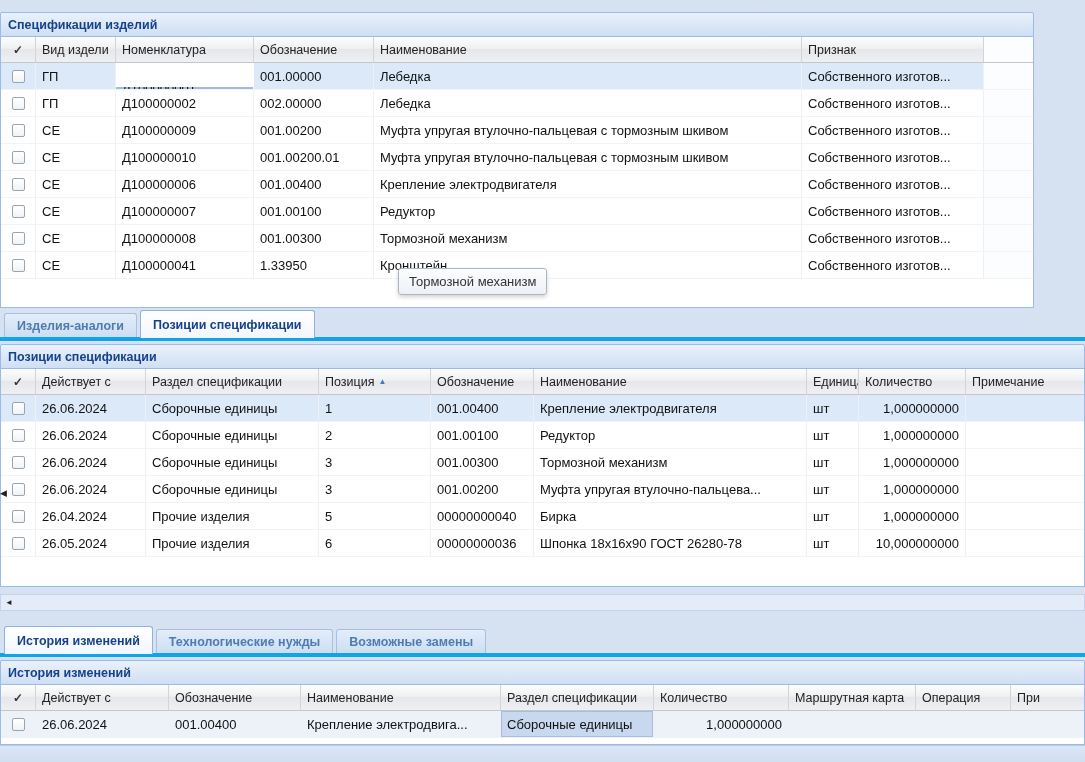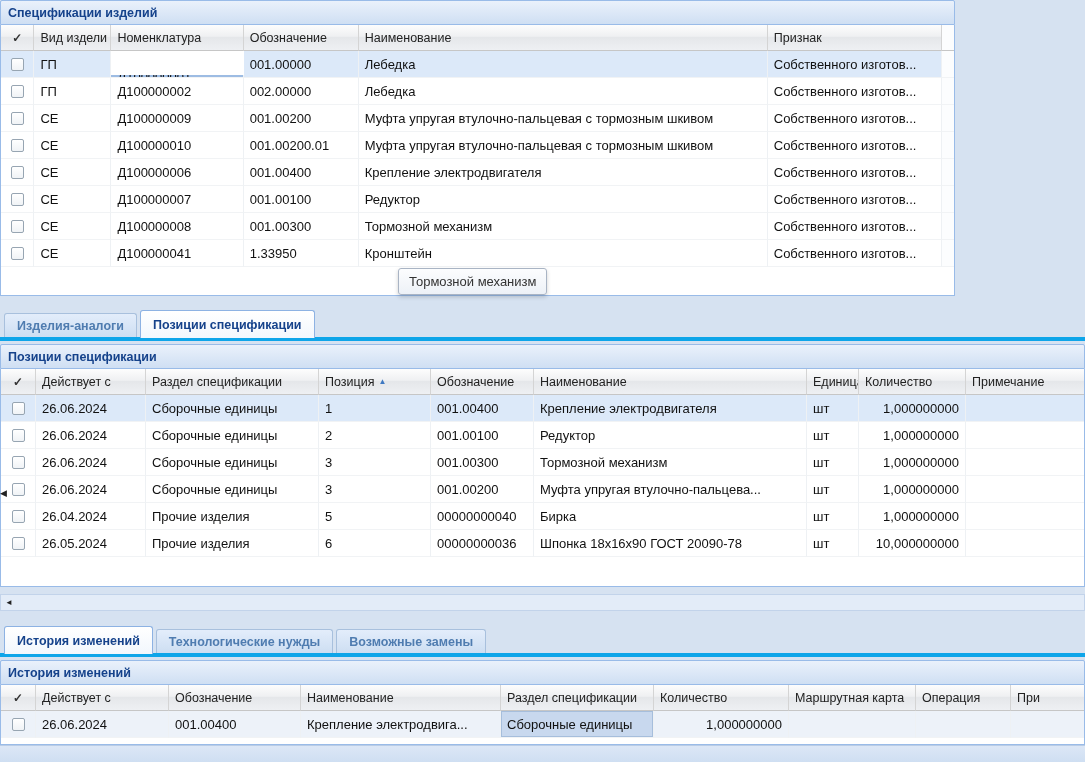--- a/index.html
+++ b/index.html
@@ -87,21 +87,21 @@
     display: flex; align-items: center;
   }
   .scrollbtn {
     width: 16px; height: 15px; display: flex; align-items: center; justify-content: center;
     font-size: 8px; color: #222;
   }
   .collapse { color: #222; font-size: 9px; display: flex; align-items: center; }
   .bottom-strip { background: linear-gradient(180deg, #dce7f6, #cfdff2); border-top: 1px solid #b9cce6; }
 
   
-  #top-panel { top: 0; left: 0; width: 955px; text-align: right; }
+  #top-panel { top: 12px; left: 0; width: 1034px; text-align: right; }
   #top-body { height: 271px; }
   #tooltip { left: 398px; top: 268px; }
   #mid-tabs { top: 312px; left: 0; width: 1085px; height: 29px; }
   #mid-panel { top: 344px; left: 0; width: 1085px; }
   #mid-body { height: 218px; }
   #mid-hscroll { top: 594px; left: 0; width: 1085px; height: 17px; }
   #collapse-handle { left: 0; top: 480px; width: 9px; height: 26px; }
   #bottom-tabs { top: 628px; left: 0; width: 1085px; height: 29px; }
   #bottom-panel { top: 660px; left: 0; width: 1085px; }
   #bottom-body { height: 60px; }
@@ -317,21 +317,21 @@
         <div class="cell c8"></div>
       </div>
       <div class="row">
         <div class="cell c0 cbc">
             <span class="cb"></span>
           </div>
         <div class="cell c1">26.05.2024</div>
         <div class="cell c2">Прочие изделия</div>
         <div class="cell c3">6</div>
         <div class="cell c4">00000000036</div>
-        <div class="cell c5">Шпонка 18х16х90 ГОСТ 20090-78</div>
+        <div class="cell c5">Шпонка 18х16х90 ГОСТ 26280-78</div>
         <div class="cell c6">шт</div>
         <div class="cell c7 num">10,000000000</div>
         <div class="cell c8"></div>
       </div>
     </div>
   </section>
 
   <div class="abs hscroll" id="mid-hscroll">
     <div class="scrollbtn">
       <span>◄</span>

